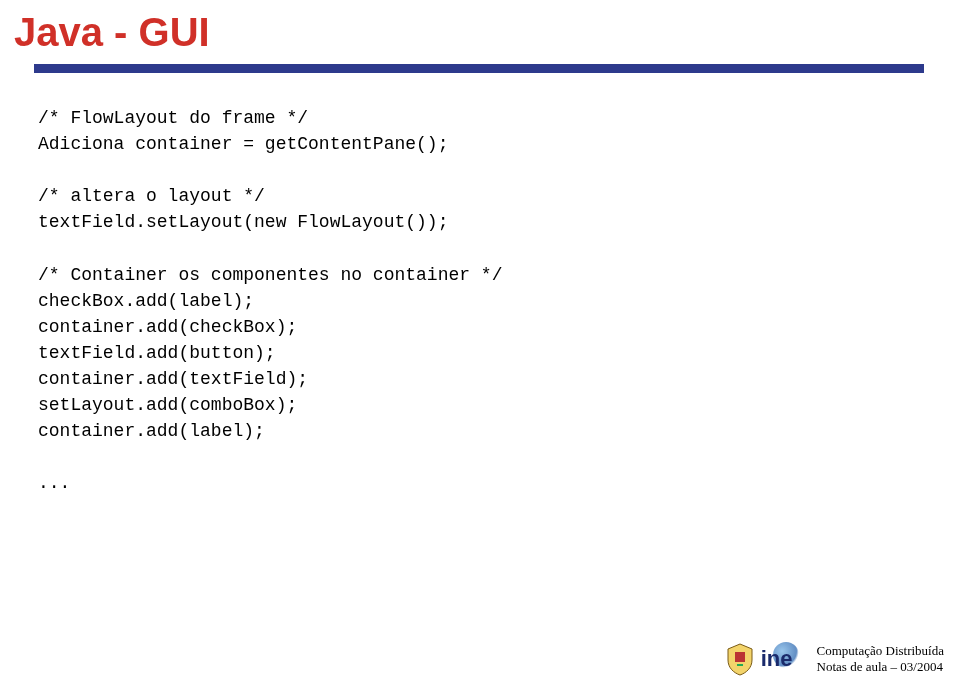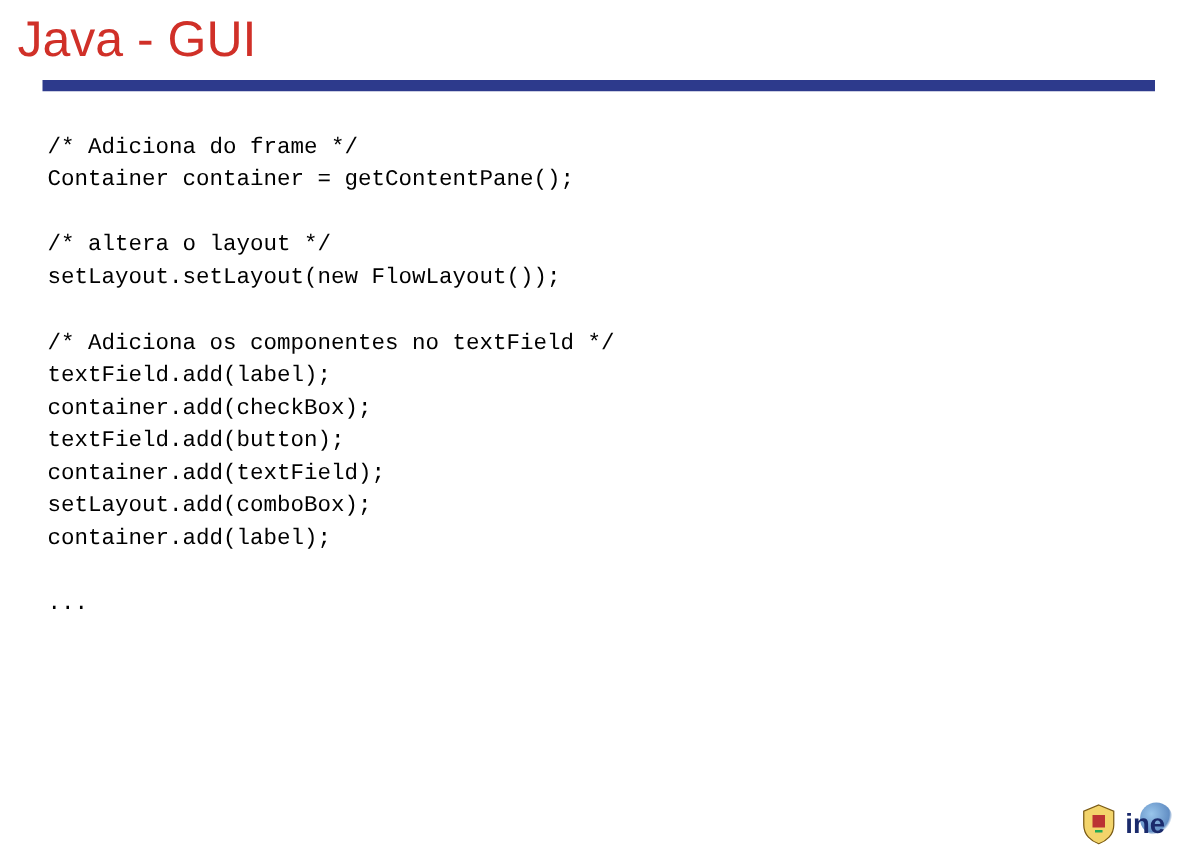--- a/index.html
+++ b/index.html
@@ -14,21 +14,21 @@
   .slide {
     width: 100%;
     height: 100%;
     position: relative;
   }
   .title {
     position: absolute;
     top: 10px;
     left: 14px;
     font-size: 40px;
-    font-weight: normal;
+    font-weight: bold;
     color: #d03028;
     font-family: Arial, Helvetica, sans-serif;
   }
   .underline {
     position: absolute;
     top: 64px;
     left: 34px;
     width: 890px;
     height: 9px;
     background: #2d3a8c;
@@ -39,21 +39,21 @@
     left: 38px;
     font-family: "Courier New", Courier, monospace;
     font-size: 18px;
     line-height: 1.45;
     color: #000000;
     white-space: pre;
   }
   .footer {
     position: absolute;
     bottom: 12px;
-    right: 28px;
+    right: 16px;
     display: flex;
     align-items: center;
     gap: 24px;
   }
   .footer-logos {
     display: flex;
     align-items: center;
     gap: 6px;
   }
   .crest-icon svg { display:block; }
@@ -86,28 +86,28 @@
   }
 </style>
 </head>
 <body>
 
 <div class="slide">
 
   <div class="title">Java - GUI</div>
   <div class="underline"></div>
 
-  <div class="code-area"><span>/* Adiciona do frame */</span>
-<span>Container container = getContentPane();</span>
+  <div class="code-area"><span>/* FlowLayout do frame */</span>
+<span>Adiciona container = getContentPane();</span>
 <span></span>
 <span>/* altera o layout */</span>
-<span>setLayout.setLayout(new FlowLayout());</span>
+<span>textField.setLayout(new FlowLayout());</span>
 <span></span>
-<span>/* Adiciona os componentes no textField */</span>
-<span>textField.add(label);</span>
+<span>/* Container os componentes no container */</span>
+<span>checkBox.add(label);</span>
 <span>container.add(checkBox);</span>
 <span>textField.add(button);</span>
 <span>container.add(textField);</span>
 <span>setLayout.add(comboBox);</span>
 <span>container.add(label);</span>
 <span></span>
 <span>...</span></div>
 
   <div class="footer">
     <div class="footer-logos">
@@ -116,15 +116,19 @@
           <path d="M15 2 L27 7 L27 18 C27 26 21 31 15 33 C9 31 3 26 3 18 L3 7 Z" fill="#f3d46b" stroke="#7a5b15" stroke-width="1"></path>
           <rect x="10" y="10" width="10" height="10" fill="#b33"></rect>
           <rect x="12" y="22" width="6" height="2" fill="#2a5"></rect>
         </svg>
       </span>
       <span class="ine-logo">
         <span class="swoosh"></span>
         <span>ine</span>
       </span>
     </div>
+    <div class="footer-text">
+      <div>Computação Distribuída</div>
+      <div>Notas de aula  – 03/2004</div>
+    </div>
   </div>
 
 </div>
 
 </body></html>

